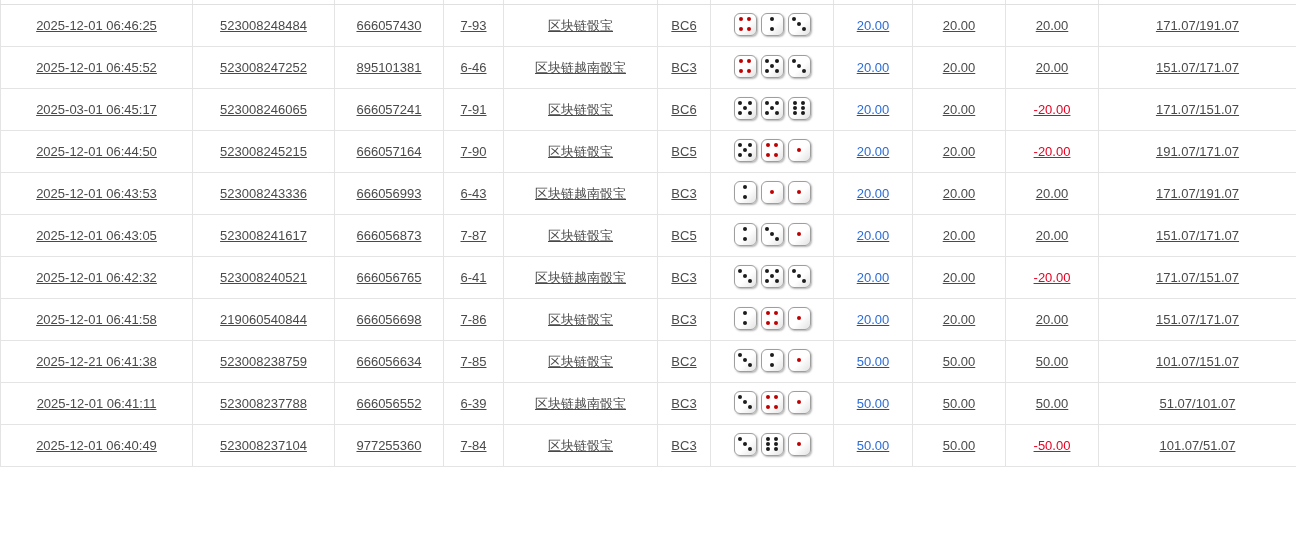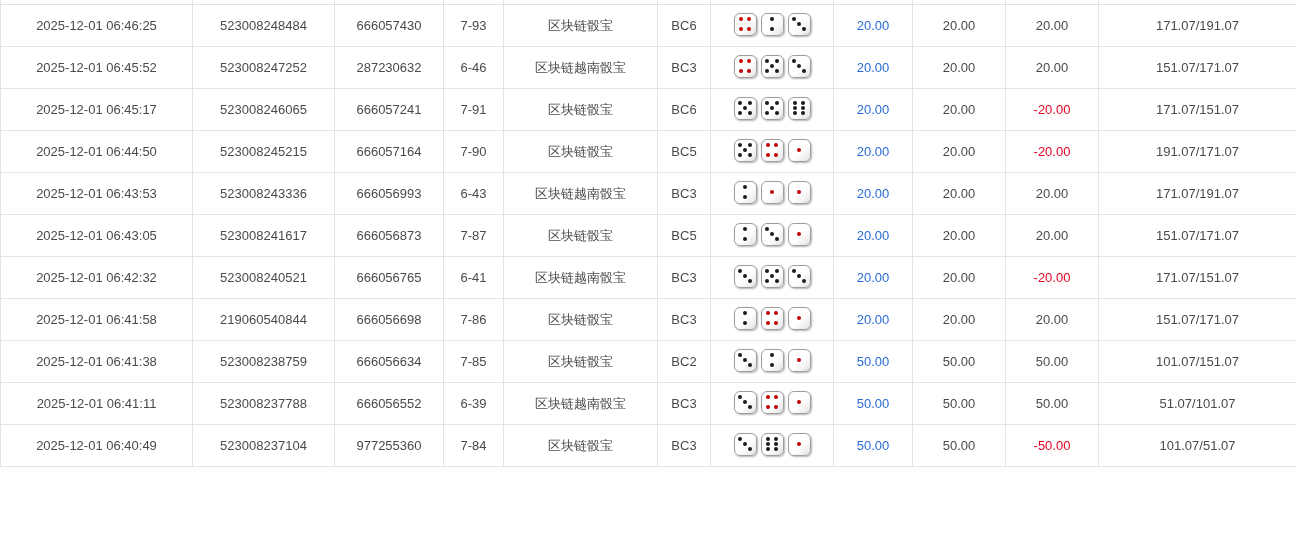--- a/index.html
+++ b/index.html
@@ -1,21 +1,21 @@
 <!DOCTYPE html>
 <html><head>
 <meta charset="utf-8">
 <style>
   html,body{margin:0;padding:0;background:#fff;}
   body{
     width:1296px;height:557px;overflow:hidden;
     font-family:"Liberation Sans","DejaVu Sans",sans-serif;
     font-size:13px;color:#4a4a4a;
   }
-  .table-wrap{margin-top:-1px;}
+  .table-wrap{margin-top:-1px;text-decoration:underline;}
   table{border-collapse:collapse;table-layout:fixed;width:1296px;}
   td{
     border:1px solid #e4e4e4;
     text-align:center;vertical-align:middle;
     padding:0;height:41px;color:#4a4a4a;
     overflow:hidden;white-space:nowrap;
   }
   tr.sliver td{height:4px;border-bottom:1px solid #e0e0e0;}
   td.bet-amt{color:var(--link-blue);cursor:pointer;}
   td.neg{color:var(--neg-red);}
@@ -97,21 +97,21 @@
               </span>
             </span></td>
           <td class="bet-amt">20.00</td>
           <td>20.00</td>
           <td>20.00</td>
           <td>171.07/191.07</td>
         </tr>
         <tr>
           <td>2025-12-01 06:45:52</td>
           <td>523008247252</td>
-          <td>287230632</td>
+          <td>895101381</td>
           <td>6-46</td>
           <td>区块链越南骰宝</td>
           <td>BC3</td>
           <td><span class="dice-box">
               <span class="die">
                 <span class="pip red" style="top: 28%; left: 30%;"></span>
                 <span class="pip red" style="top: 28%; left: 70%;"></span>
                 <span class="pip red" style="top: 72%; left: 30%;"></span>
                 <span class="pip red" style="top: 72%; left: 70%;"></span>
               </span>
@@ -127,21 +127,21 @@
                 <span class="pip" style="top: 50%; left: 50%;"></span>
                 <span class="pip" style="top: 74%; left: 72%;"></span>
               </span>
             </span></td>
           <td class="bet-amt">20.00</td>
           <td>20.00</td>
           <td>20.00</td>
           <td>151.07/171.07</td>
         </tr>
         <tr>
-          <td>2025-12-01 06:45:17</td>
+          <td>2025-03-01 06:45:17</td>
           <td>523008246065</td>
           <td>666057241</td>
           <td>7-91</td>
           <td>区块链骰宝</td>
           <td>BC6</td>
           <td><span class="dice-box">
               <span class="die">
                 <span class="pip" style="top: 26%; left: 26%;"></span>
                 <span class="pip" style="top: 26%; left: 74%;"></span>
                 <span class="pip" style="top: 50%; left: 50%;"></span>
@@ -301,21 +301,21 @@
               <span class="die">
                 <span class="pip red" style="top: 50%; left: 50%;"></span>
               </span>
             </span></td>
           <td class="bet-amt">20.00</td>
           <td>20.00</td>
           <td>20.00</td>
           <td>151.07/171.07</td>
         </tr>
         <tr>
-          <td>2025-12-01 06:41:38</td>
+          <td>2025-12-21 06:41:38</td>
           <td>523008238759</td>
           <td>666056634</td>
           <td>7-85</td>
           <td>区块链骰宝</td>
           <td>BC2</td>
           <td><span class="dice-box">
               <span class="die">
                 <span class="pip" style="top: 26%; left: 28%;"></span>
                 <span class="pip" style="top: 50%; left: 50%;"></span>
                 <span class="pip" style="top: 74%; left: 72%;"></span>

